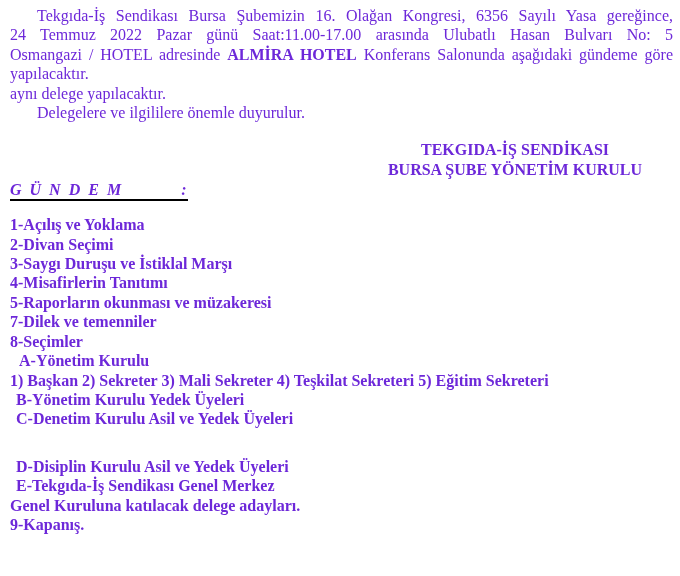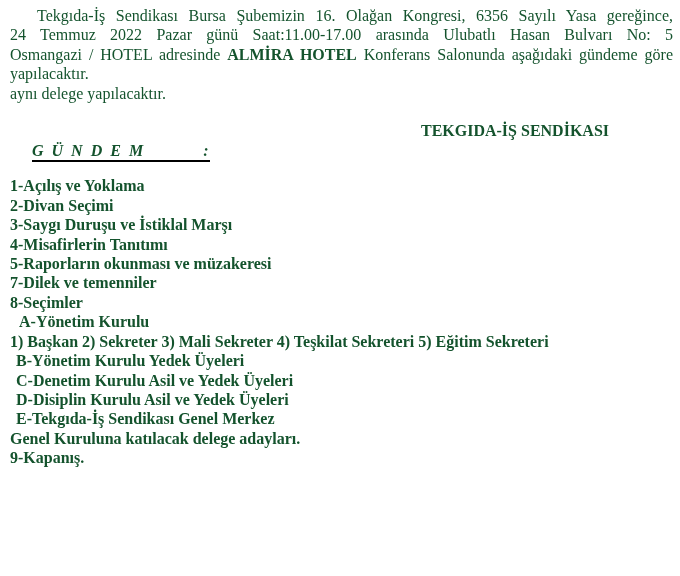--- a/index.html
+++ b/index.html
@@ -7,21 +7,21 @@
     padding: 0;
     background: #ffffff;
   }
   .page {
     position: relative;
     width: 680px;
     height: 576px;
     box-sizing: border-box;
     padding: 6px 7px 0 10px;
     background: #ffffff;
-    color: #14532d;
+    color: #6d28d9;
     font-family: "Liberation Serif", "DejaVu Serif", serif;
     font-size: 16px;
     line-height: 19.4px;
     overflow: hidden;
   }
   p.para { margin: 0; }
   .line { display: block; }
   .jline { text-align: justify; text-align-last: justify; }
   .fi { padding-left: 27px; }
   .bold { font-weight: bold; }
@@ -36,21 +36,20 @@
   .gundem-wrap {
     margin-top: 0;
     line-height: 21px;
   }
   .gundem {
     font-weight: bold;
     font-style: italic;
     letter-spacing: 2px;
     border-bottom: 2px solid #000000;
     padding-bottom: 1px;
-    margin-left: 22px;
   }
   .gundem-gap {
     display: inline-block;
     width: 58px;
   }
   .agenda {
     margin-top: 15px;
     font-weight: bold;
   }
   .agenda-item {
@@ -67,40 +66,44 @@
     <span class="line jline fi">Tekgıda-İş Sendikası Bursa Şubemizin 16. Olağan Kongresi, 6356 Sayılı Yasa gereğince,</span>
     <span class="line jline">24 Temmuz 2022 Pazar günü Saat:11.00-17.00 arasında Ulubatlı Hasan Bulvarı No: 5</span>
     <span class="line jline"><span>Osmangazi / HOTEL adresinde </span><span class="bold">ALMİRA HOTEL</span><span> Konferans Salonunda aşağıdaki gündeme göre</span></span>
     <span class="line">yapılacaktır.</span>
   </p>
 
   <p class="para para2">
     <span class="line">aynı delege yapılacaktır.</span>
   </p>
 
+  <p class="para para3">
+    <span class="line fi">Delegelere ve ilgililere önemle duyurulur.</span>
+  </p>
 
   <div class="signature">
     <div>TEKGIDA-İŞ SENDİKASI</div>
+    <div>BURSA ŞUBE YÖNETİM KURULU</div>
   </div>
 
   <div class="gundem-wrap">
     <span class="gundem"><span>G Ü N D E M</span><span class="gundem-gap"></span><span>:</span></span>
   </div>
 
   <div class="agenda">
       <div class="agenda-item" style="padding-left: 0px;">1-Açılış ve Yoklama</div>
       <div class="agenda-item" style="padding-left: 0px;">2-Divan Seçimi</div>
       <div class="agenda-item" style="padding-left: 0px;">3-Saygı Duruşu ve İstiklal Marşı</div>
       <div class="agenda-item" style="padding-left: 0px;">4-Misafirlerin Tanıtımı</div>
       <div class="agenda-item" style="padding-left: 0px;">5-Raporların okunması ve müzakeresi</div>
       <div class="agenda-item" style="padding-left: 0px;">7-Dilek ve temenniler</div>
       <div class="agenda-item" style="padding-left: 0px;">8-Seçimler</div>
       <div class="agenda-item" style="padding-left: 9px;">A-Yönetim Kurulu</div>
       <div class="agenda-item" style="padding-left: 0px;">1) Başkan 2) Sekreter 3) Mali Sekreter 4) Teşkilat Sekreteri 5) Eğitim Sekreteri</div>
       <div class="agenda-item" style="padding-left: 6px;">B-Yönetim Kurulu Yedek Üyeleri</div>
       <div class="agenda-item" style="padding-left: 6px;">C-Denetim Kurulu Asil ve Yedek Üyeleri</div>
-      <div class="agenda-item" style="padding-left: 6px;">D-Disiplin Kurulu Asil ve Yedek Üyeleri</div>
+      <div class="agenda-item" style="padding-left: 6px; margin-top: 28px;">D-Disiplin Kurulu Asil ve Yedek Üyeleri</div>
       <div class="agenda-item" style="padding-left: 6px;">E-Tekgıda-İş Sendikası Genel Merkez</div>
       <div class="agenda-item" style="padding-left: 0px;">Genel Kuruluna katılacak delege adayları.</div>
       <div class="agenda-item" style="padding-left: 0px;">9-Kapanış.</div>
     </div>
 
 </div>
 
 </body></html>

